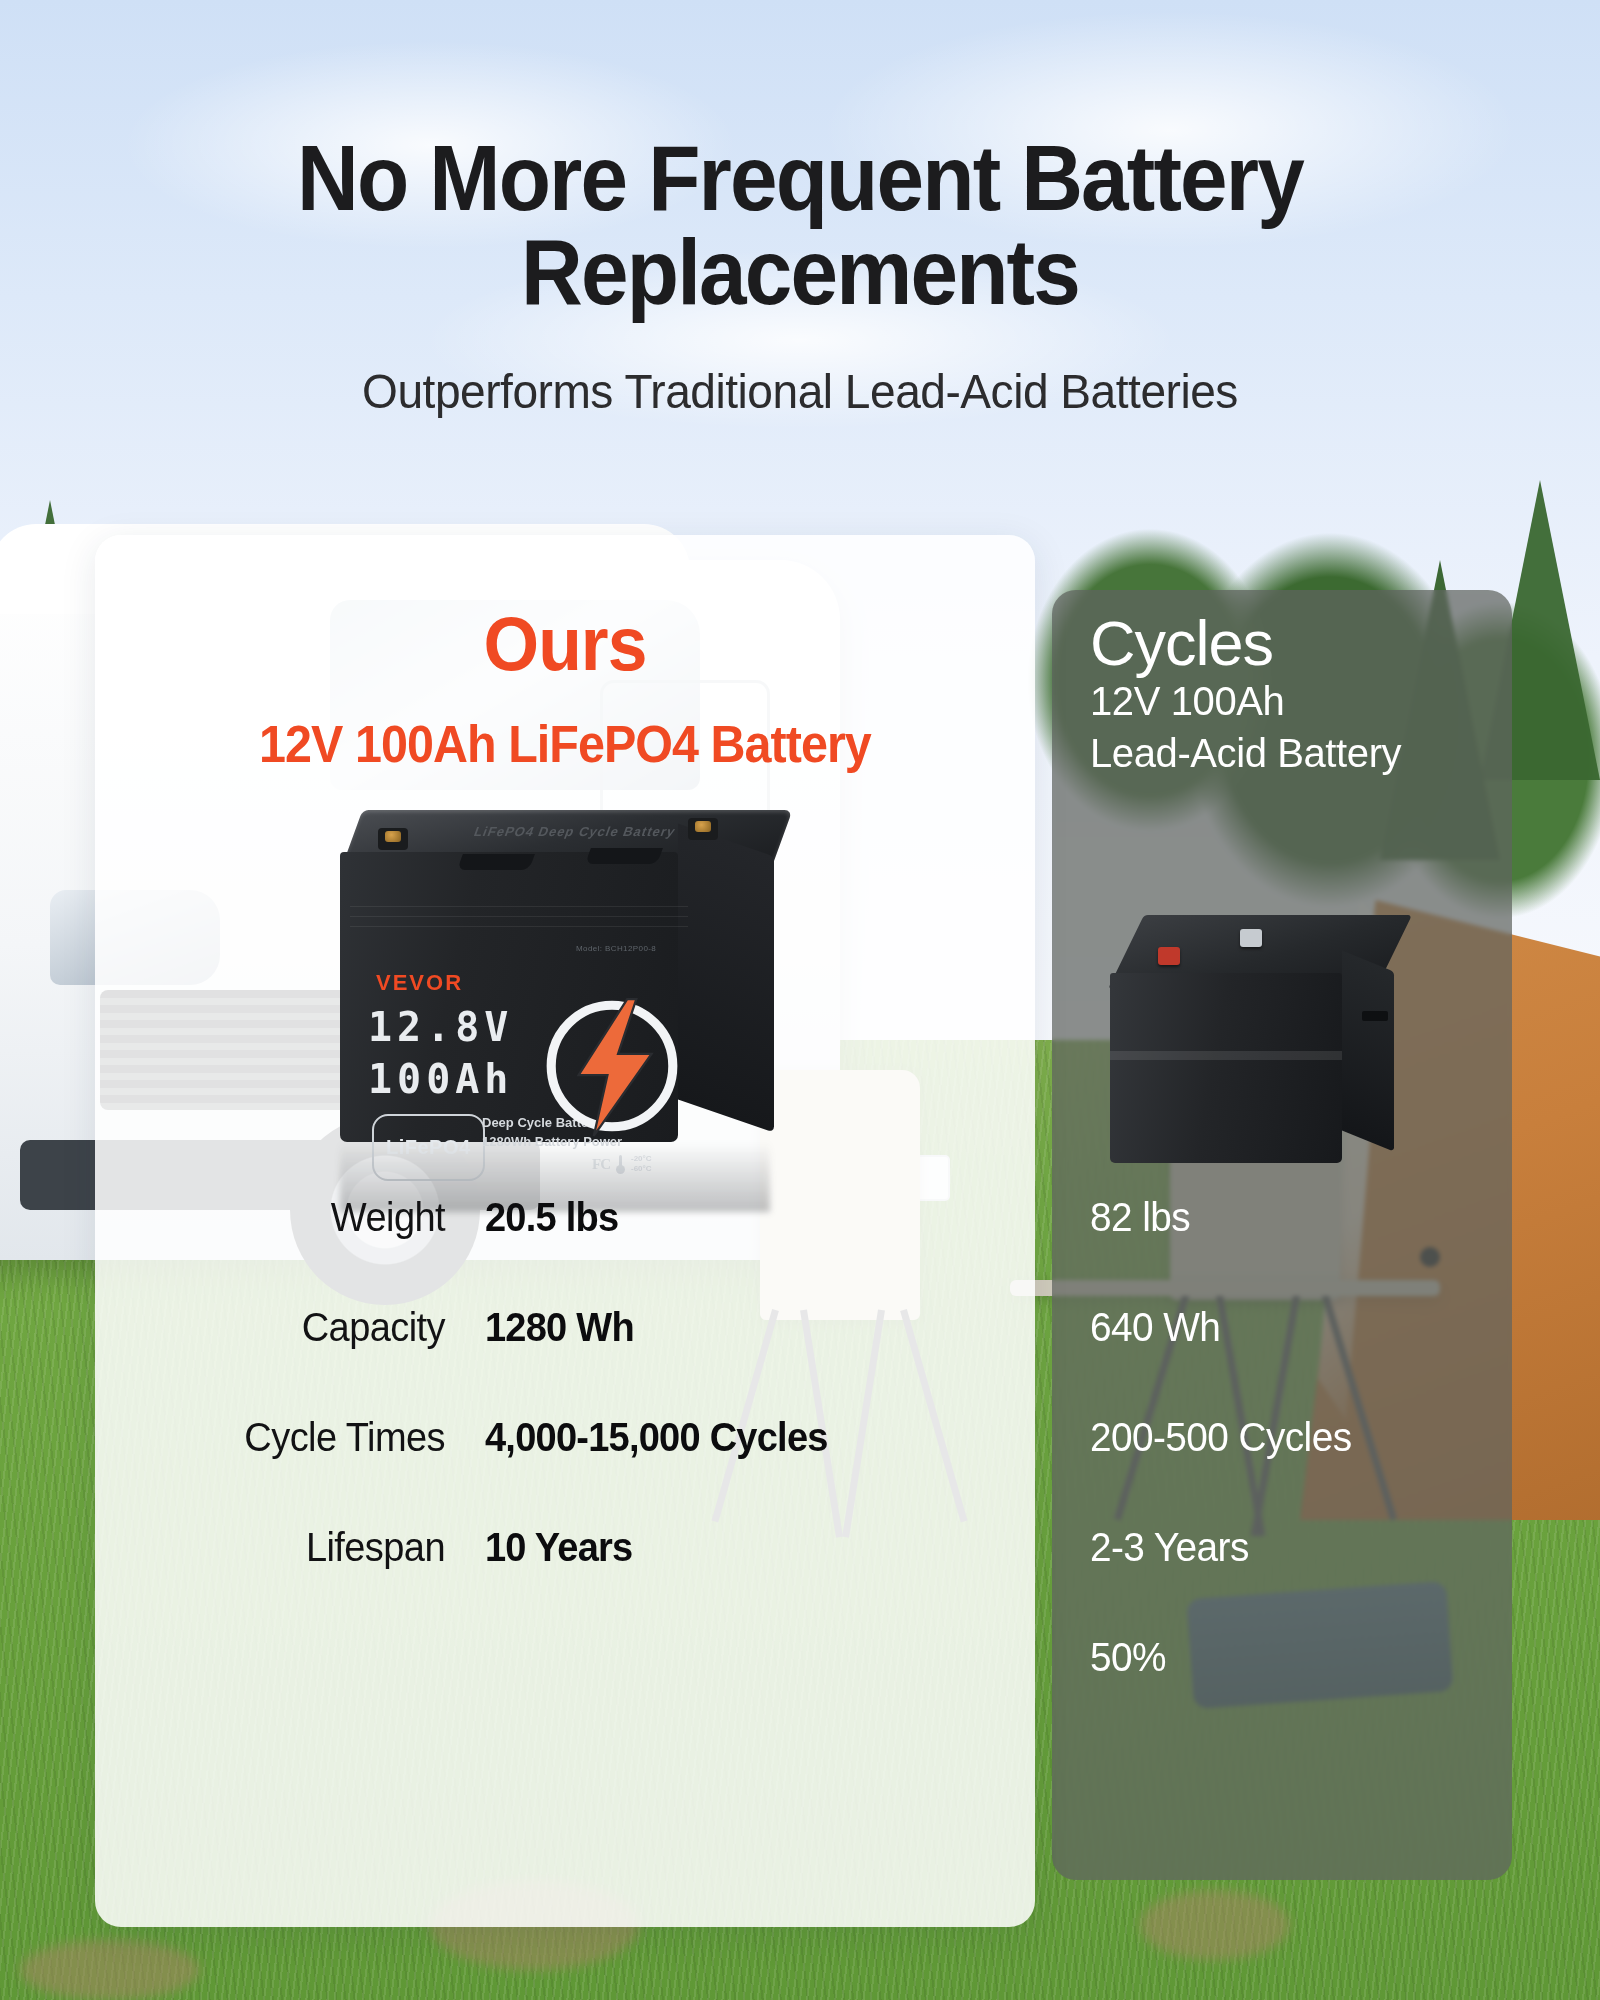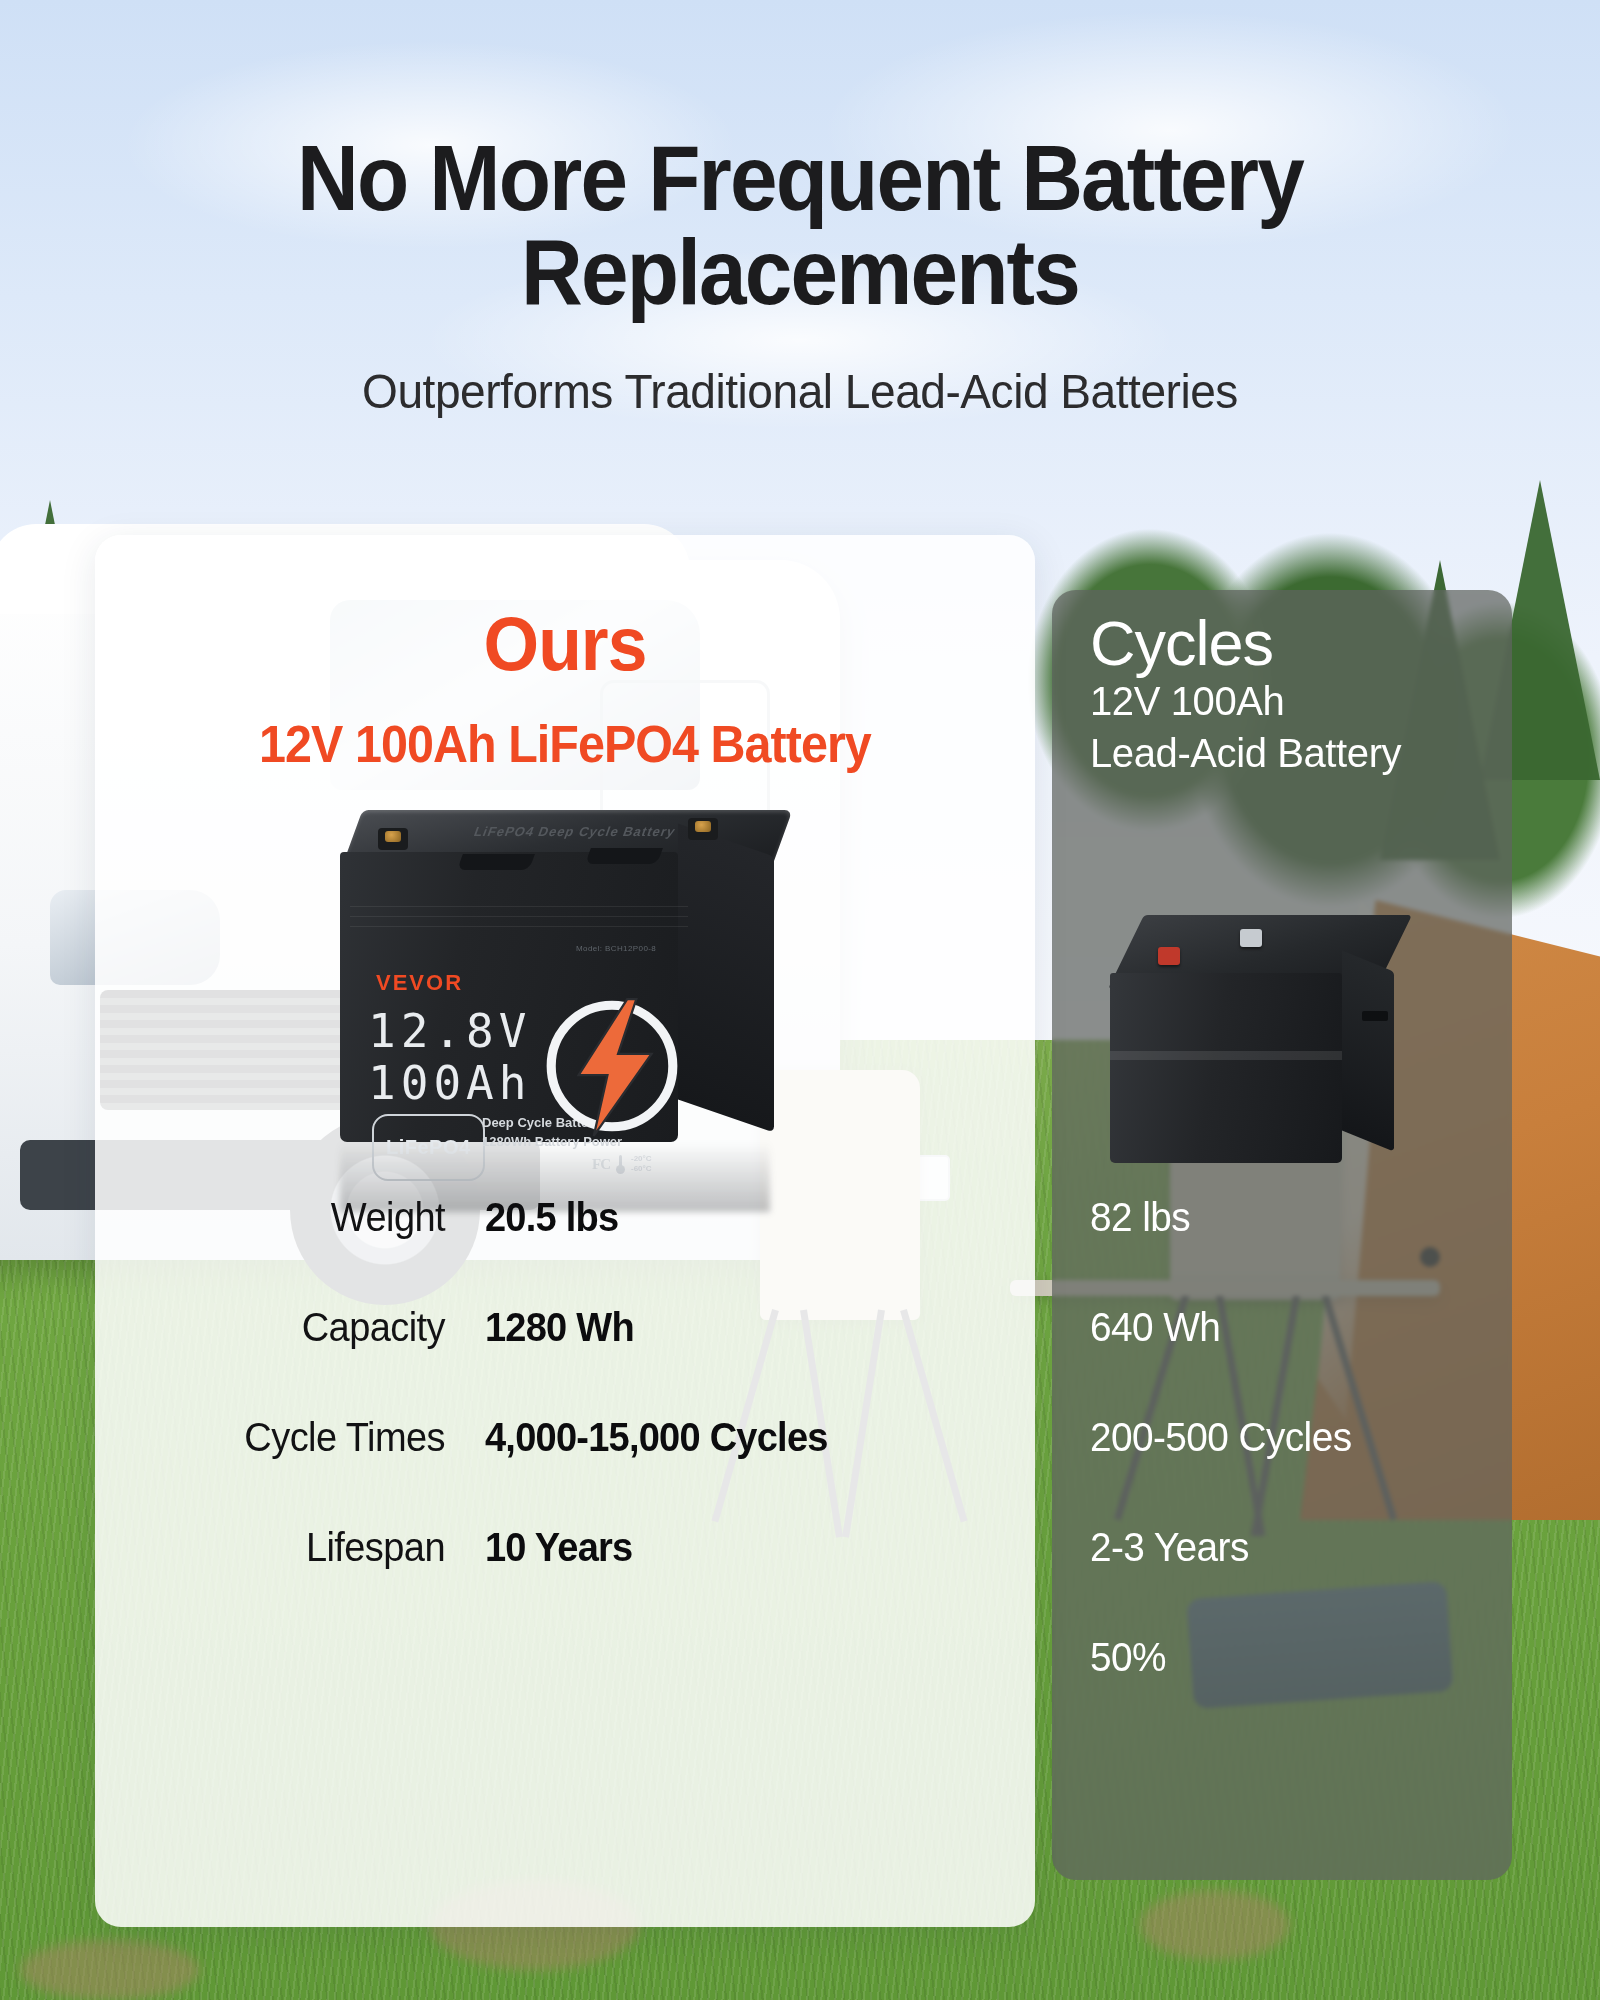--- a/index.html
+++ b/index.html
@@ -293,22 +293,22 @@
     background:repeating-linear-gradient(180deg, rgba(255,255,255,.07) 0 1px, rgba(0,0,0,0) 1px 10px);
   }
   .b-model {
     position:absolute; left:236px; top:92px; font-size:8px; color:#5e646a; letter-spacing:.4px;
   }
   .b-brand {
     position:absolute; left:36px; top:118px;
     font-size:22px; font-weight:700; color:#F04A23; letter-spacing:2px;
   }
   .b-volt, .b-amp {
-    position:absolute; left:28px; font-weight:400; color:#e9ecef;
-    letter-spacing:5px; font-size:46px; font-family:"DejaVu Sans Mono", monospace;
+    position:absolute; left:28px; font-weight:700; color:#e9ecef;
+    letter-spacing:5px; font-size:40px; font-family:"DejaVu Sans Mono", monospace;
   }
   .b-volt { top:152px; }
   .b-amp  { top:204px; }
   .b-chem {
     position:absolute; left:32px; top:262px; padding:20px 12px;
     border:2px solid #cfd4d9; border-radius:16px;
     font-size:20px; font-weight:700; color:#e6eaee; letter-spacing:.5px;
   }
   .b-desc {
     position:absolute; left:142px; top:262px;

